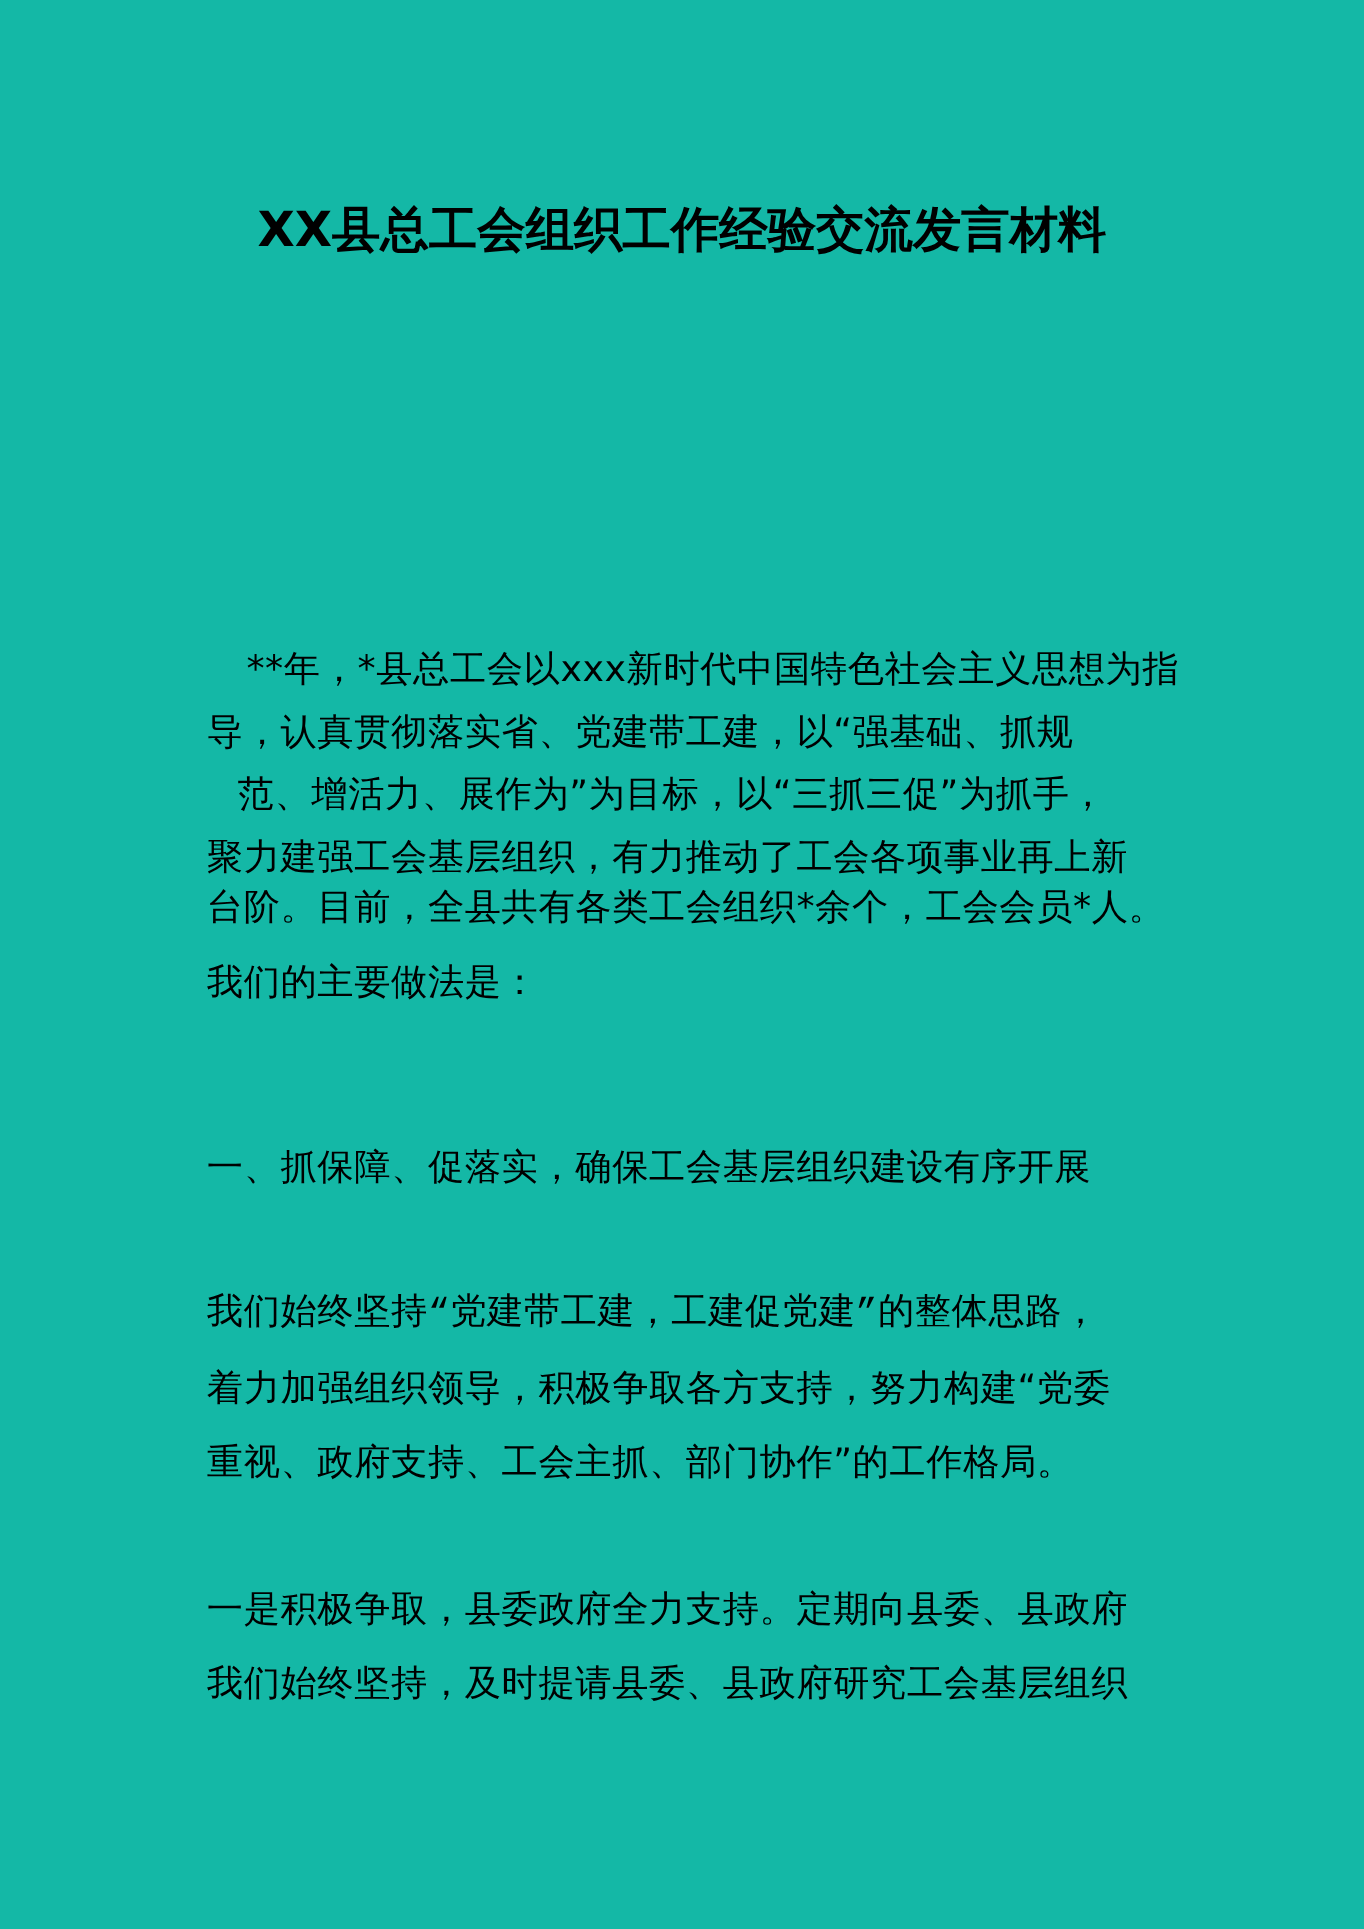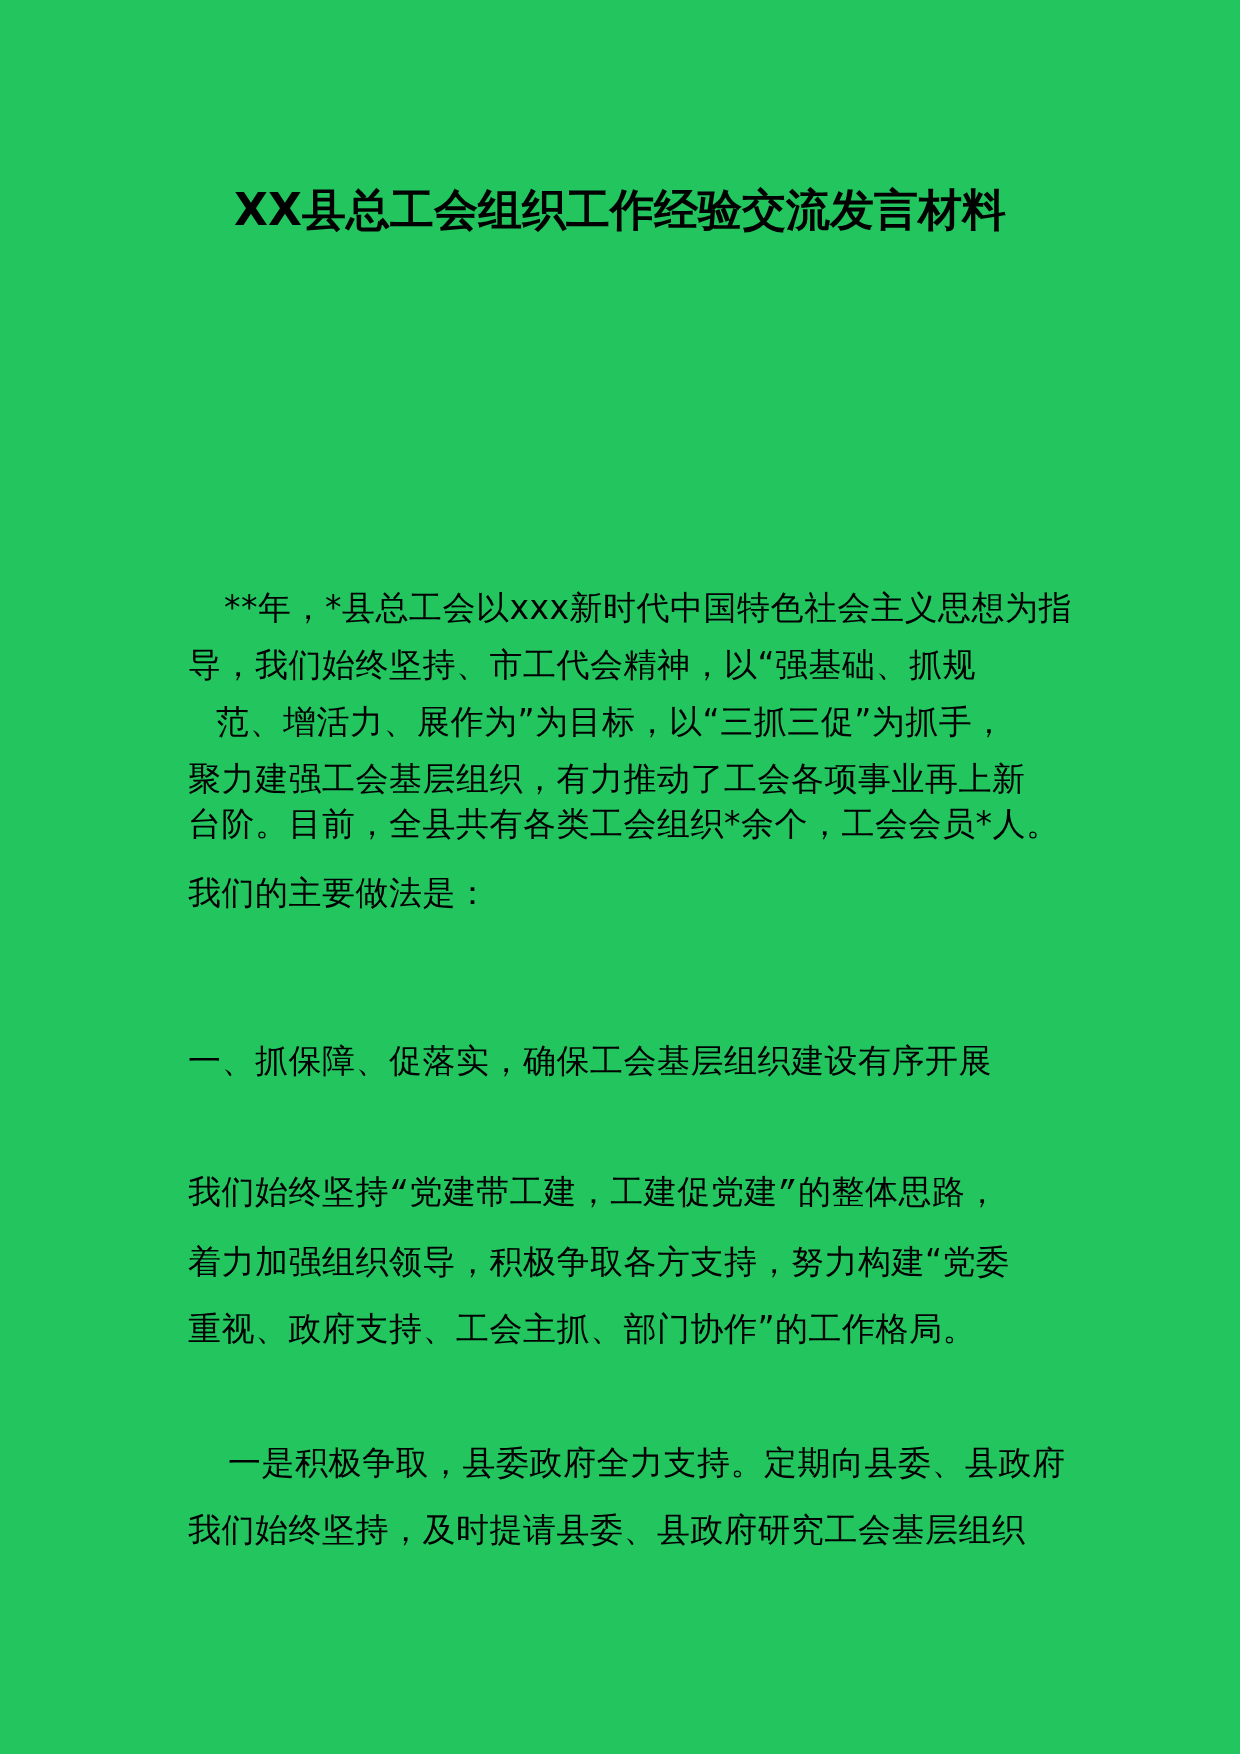--- a/index.html
+++ b/index.html
@@ -13,21 +13,21 @@
       position: relative;
       overflow: hidden;
       font-family: "DejaVu Sans", "Liberation Sans", sans-serif;
       color: #000000;
     }
     .page {
       position: absolute;
       left: 0; top: 0;
       width: 1240px;
       height: 1754px;
-      background: #22c55e;
+      background: #14b8a6;
     }
     .title {
       position: absolute;
       left: 0;
       top: 205px;
       width: 1240px;
       text-align: center;
       font-size: 44px;
       font-weight: bold;
       line-height: 60px;
@@ -45,33 +45,33 @@
   </style>
 </head>
 <body>
 
 <div class="page">
 
   <div class="title" style="top:180px;">XX县总工会组织工作经验交流发言材料</div>
 
   <div>
     <div class="line" style="top:586px;margin-left:36px;">**年，*县总工会以xxx新时代中国特色社会主义思想为指</div>
-    <div class="line" style="top:643px;">导，我们始终坚持、市工代会精神，以“强基础、抓规</div>
+    <div class="line" style="top:643px;">导，认真贯彻落实省、党建带工建，以“强基础、抓规</div>
     <div class="line" style="top:700px;margin-left:28px;">范、增活力、展作为”为目标，以“三抓三促”为抓手，</div>
     <div class="line" style="top:757px;">聚力建强工会基层组织，有力推动了工会各项事业再上新</div>
     <div class="line" style="top:802px;">台阶。目前，全县共有各类工会组织*余个，工会会员*人。</div>
     <div class="line" style="top:871px;">我们的主要做法是：</div>
   </div>
 
   <div class="line" style="top:1039px;text-align:right;">一、抓保障、促落实，确保工会基层组织建设有序开展</div>
 
   <div>
     <div class="line" style="top:1173px;font-family:Liberation Mono, monospace;">我们始终坚持“党建带工建，工建促党建”的整体思路，</div>
     <div class="line" style="top:1240px;">着力加强组织领导，积极争取各方支持，努力构建“党委</div>
     <div class="line" style="top:1307px;">重视、政府支持、工会主抓、部门协作”的工作格局。</div>
   </div>
 
   <div>
-    <div class="line" style="top:1441px;margin-left:40px;">一是积极争取，县委政府全力支持。定期向县委、县政府</div>
+    <div class="line" style="top:1441px;">一是积极争取，县委政府全力支持。定期向县委、县政府</div>
     <div class="line" style="top:1508px;">我们始终坚持，及时提请县委、县政府研究工会基层组织</div>
   </div>
 
 </div>
 
 </body></html>

